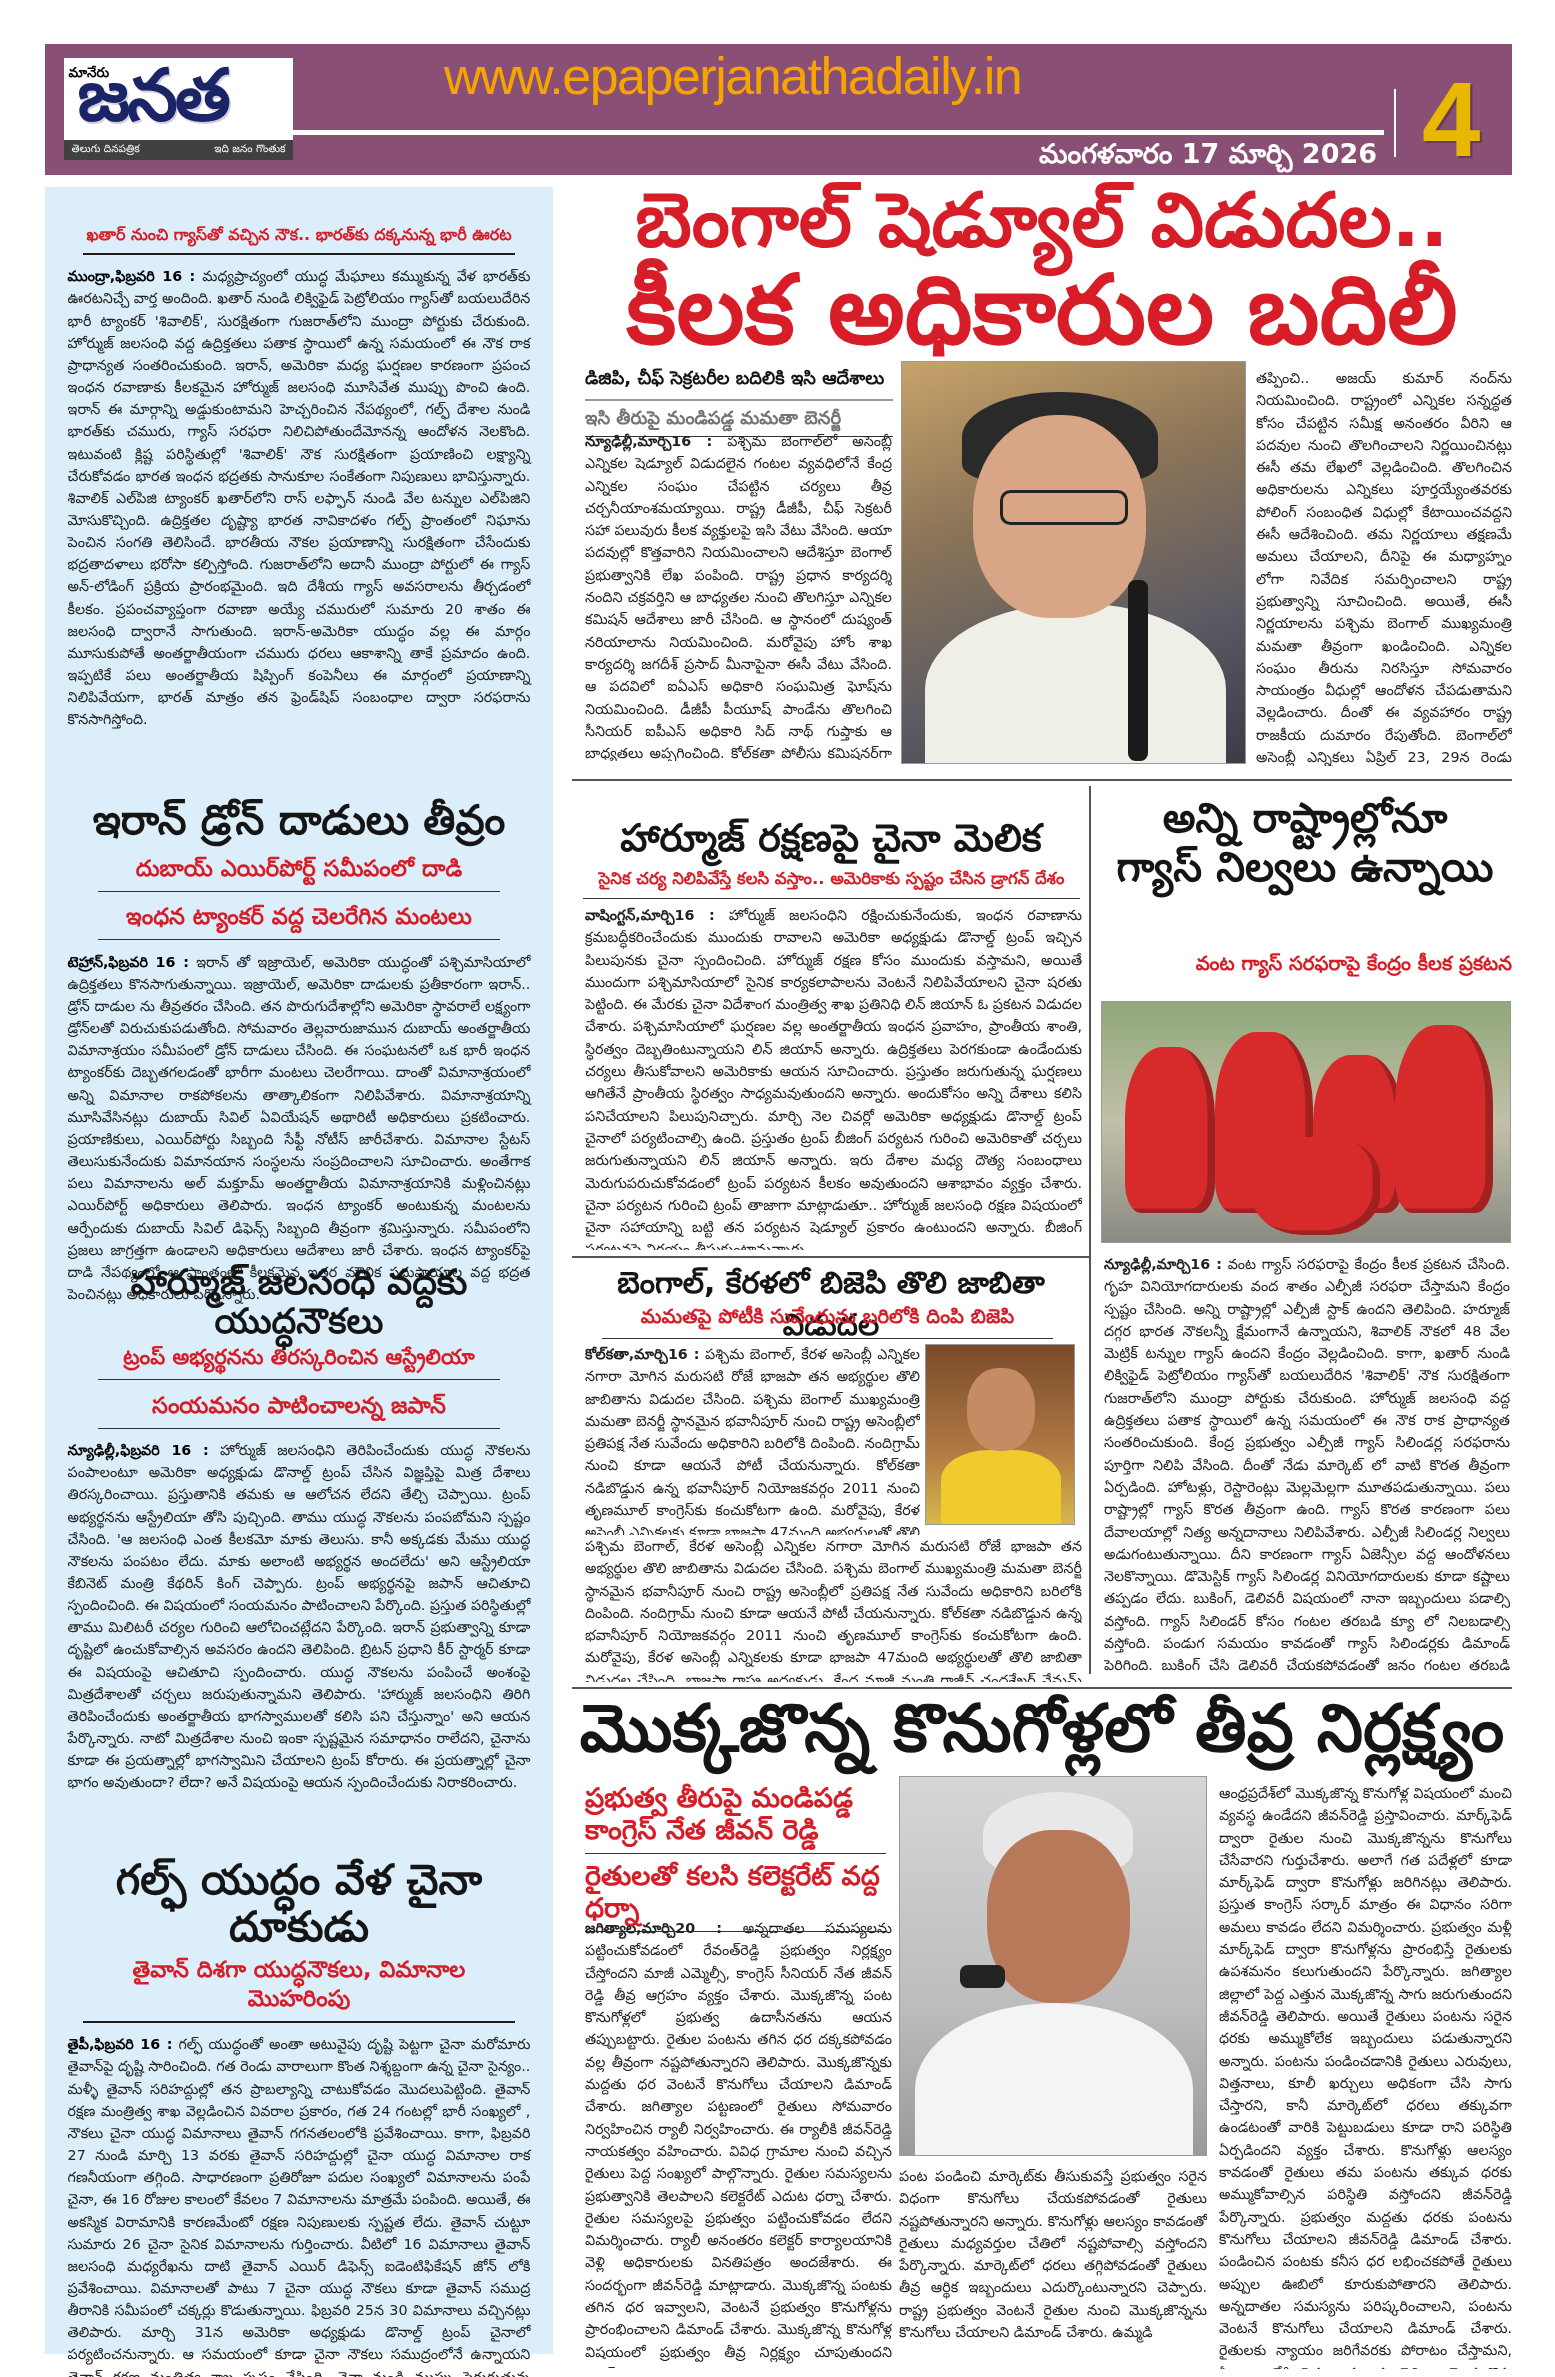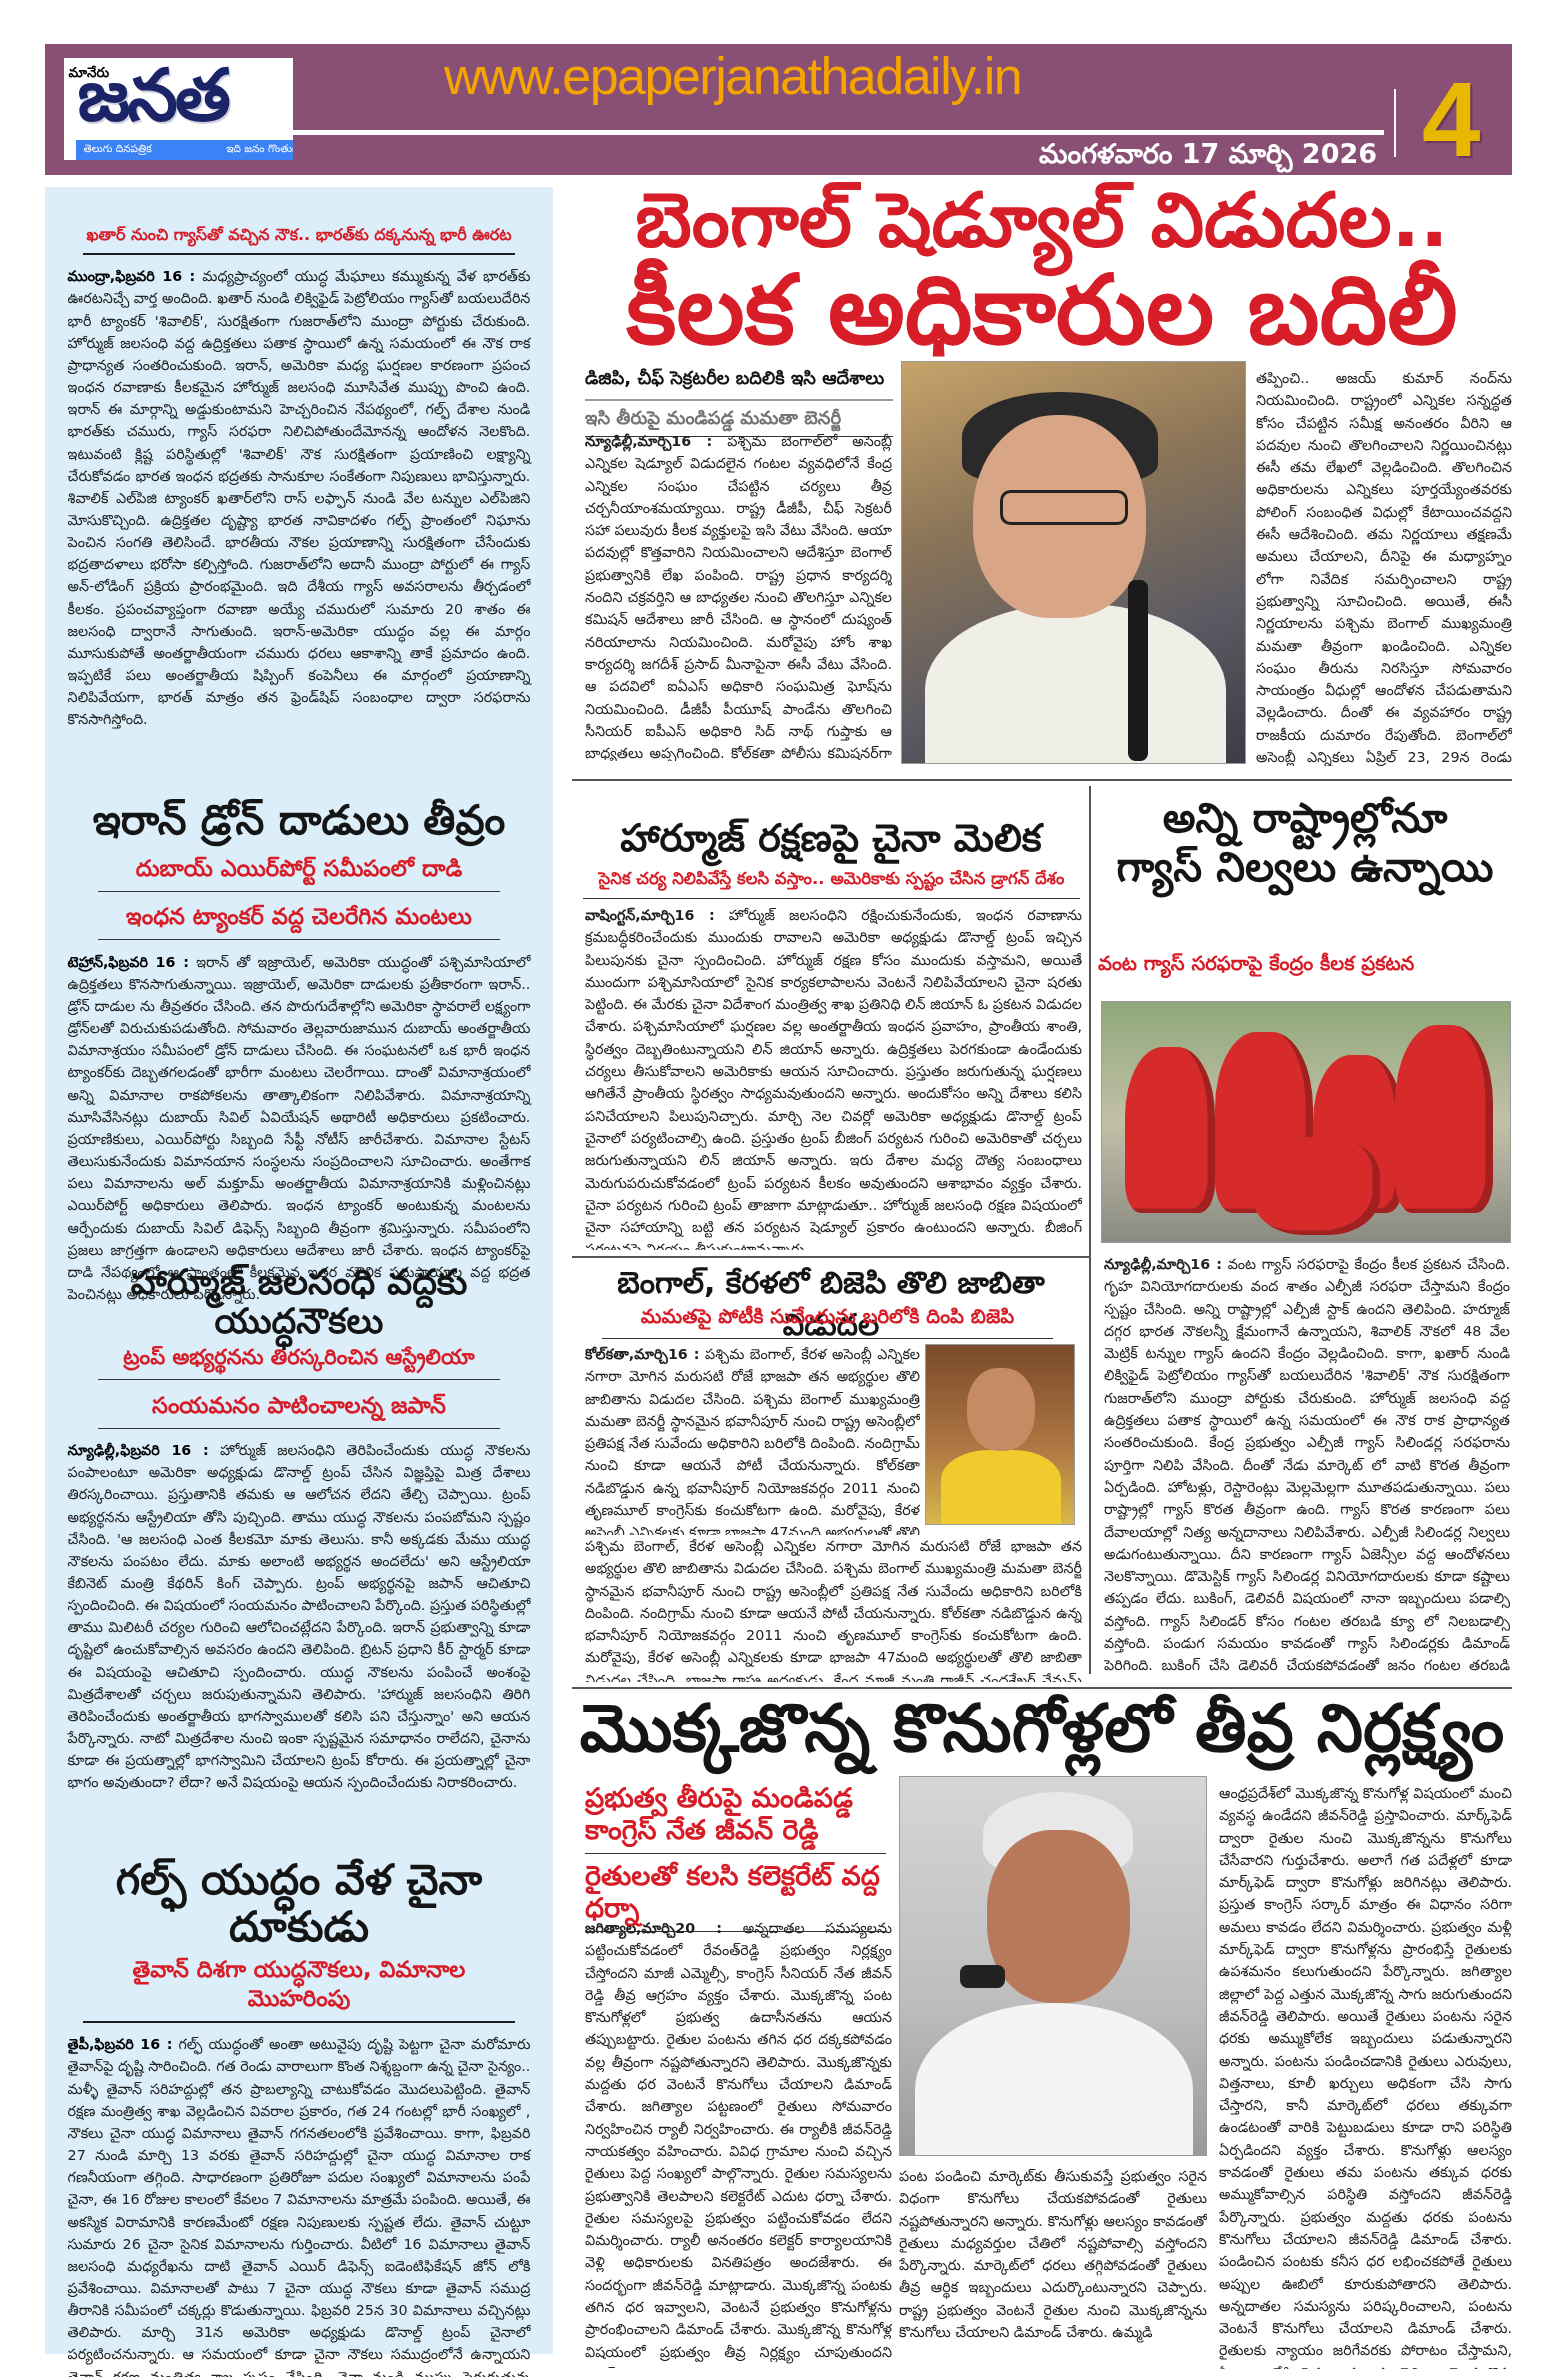--- a/index.html
+++ b/index.html
@@ -15,21 +15,21 @@
     position: absolute; left: 19px; top: 13.5px; width: 229px; height: 102px;
     background: #ffffff; overflow: hidden;
   }
   .logo .tiny-top { position: absolute; left: 4.5px; top: 6px; font-size: 13.5px; font-weight: bold; color: #000000; }
   .logo .brand {
     position: absolute; left: 13.5px; top: 1.5px; font-size: 72px; font-weight: bold; color: #1a2466;
     letter-spacing: -3px; line-height: 1;
     text-shadow: 1.5px 1.5px 0 #cfcfe0, -1.5px -1.5px 0 #ffffff;
   }
   .logo .strip {
-    position: absolute; left: 12px; bottom: 0; width: 100%; height: 19.6px; background: #3b82f6;
+    position: absolute; left: 0; bottom: 0; width: 100%; height: 19.6px; background: #404040;
     color: #ffffff; font-size: 10.5px; display: flex; justify-content: space-between; align-items: center; padding: 0 7.5px;
   }
   .url {
     position: absolute; left: 399px; top: 4.5px; font-family: "Liberation Sans", sans-serif;
     font-size: 52px; color: #f5a400; letter-spacing: -1.5px; line-height: 1.05;
   }
   .mast-rule {
     position: absolute; left: 248px; top: 86px; width: 1091px; height: 5.3px; background: #ffffff;
   }
   .date {
@@ -218,21 +218,21 @@
 <div style="position:absolute; left:583px; top:869px; width:497px; text-align:center; color:#d71e28; font-weight:bold; font-size:16.6px; border-bottom:1.5px solid #333; padding-bottom:6px;">సైనిక చర్య నిలిపివేస్తే కలసి వస్తాం.. అమెరికాకు స్పష్టం చేసిన డ్రాగన్ దేశం</div>
 <div class="col-text" style="left:585px; top:904px; width:497px; height:346px; overflow:hidden;">
   <span style="font-weight:bold;">వాషింగ్టన్,మార్చి16 :</span>
   <span>హోర్ముజ్ జలసంధిని రక్షించుకునేందుకు, ఇంధన రవాణాను క్రమబద్ధీకరించేందుకు ముందుకు రావాలని అమెరికా అధ్యక్షుడు డొనాల్డ్ ట్రంప్ ఇచ్చిన పిలుపునకు చైనా స్పందించింది. హోర్ముజ్ రక్షణ కోసం ముందుకు వస్తామని, అయితే ముందుగా పశ్చిమాసియాలో సైనిక కార్యకలాపాలను వెంటనే నిలిపివేయాలని చైనా షరతు పెట్టింది. ఈ మేరకు చైనా విదేశాంగ మంత్రిత్వ శాఖ ప్రతినిధి లిన్ జియాన్ ఓ ప్రకటన విడుదల చేశారు. పశ్చిమాసియాలో ఘర్షణల వల్ల అంతర్జాతీయ ఇంధన ప్రవాహం, ప్రాంతీయ శాంతి, స్థిరత్వం దెబ్బతింటున్నాయని లిన్ జియాన్ అన్నారు. ఉద్రిక్తతలు పెరగకుండా ఉండేందుకు చర్యలు తీసుకోవాలని అమెరికాకు ఆయన సూచించారు. ప్రస్తుతం జరుగుతున్న ఘర్షణలు ఆగితేనే ప్రాంతీయ స్థిరత్వం సాధ్యమవుతుందని అన్నారు. అందుకోసం అన్ని దేశాలు కలిసి పనిచేయాలని పిలుపునిచ్చారు. మార్చి నెల చివర్లో అమెరికా అధ్యక్షుడు డొనాల్డ్ ట్రంప్ చైనాలో పర్యటించాల్సి ఉంది. ప్రస్తుతం ట్రంప్ బీజింగ్ పర్యటన గురించి అమెరికాతో చర్చలు జరుగుతున్నాయని లిన్ జియాన్ అన్నారు. ఇరు దేశాల మధ్య దౌత్య సంబంధాలు మెరుగుపరుచుకోవడంలో ట్రంప్ పర్యటన కీలకం అవుతుందని ఆశాభావం వ్యక్తం చేశారు. చైనా పర్యటన గురించి ట్రంప్ తాజాగా మాట్లాడుతూ.. హోర్ముజ్ జలసంధి రక్షణ విషయంలో చైనా సహాయాన్ని బట్టి తన పర్యటన షెడ్యూల్ ప్రకారం ఉంటుందని అన్నారు. బీజింగ్ పర్యటనపై నిర్ణయం తీసుకుంటామన్నారు.</span>
 </div>
 
 <div class="mid-head" style="left:1098px; top:794px; width:414px; font-size:41px; line-height:1.2;">
   <div>అన్ని రాష్ట్రాల్లోనూ</div>
   <div>గ్యాస్ నిల్వలు ఉన్నాయి</div>
 </div>
-<div style="position:absolute; left:1098px; top:952px; width:414px; text-align:left; color:#d71e28; font-weight:bold; font-size:19.6px;">వంట గ్యాస్ సరఫరాపై కేంద్రం కీలక ప్రకటన</div>
+<div style="position:absolute; left:1098px; top:952px; width:414px; text-align:right; color:#d71e28; font-weight:bold; font-size:19.6px;">వంట గ్యాస్ సరఫరాపై కేంద్రం కీలక ప్రకటన</div>
 
 <div class="photo photo-gas">
   <div class="cyl" style="left:22.6px; top:45px; width:90px; height:166px;"></div>
   <div class="cyl" style="left:113px; top:30px; width:98px; height:181px;"></div>
   <div class="cyl" style="left:211px; top:53px; width:90px; height:158px;"></div>
   <div class="cyl" style="left:293px; top:22.6px; width:98px; height:188px;"></div>
   <div class="cyl" style="left:150px; top:135px; width:128px; height:98px; border-radius:40%;"></div>
 </div>
 
 <div class="col-text" style="left:1104px; top:1253px; width:406px; height:421px; overflow:hidden;">

